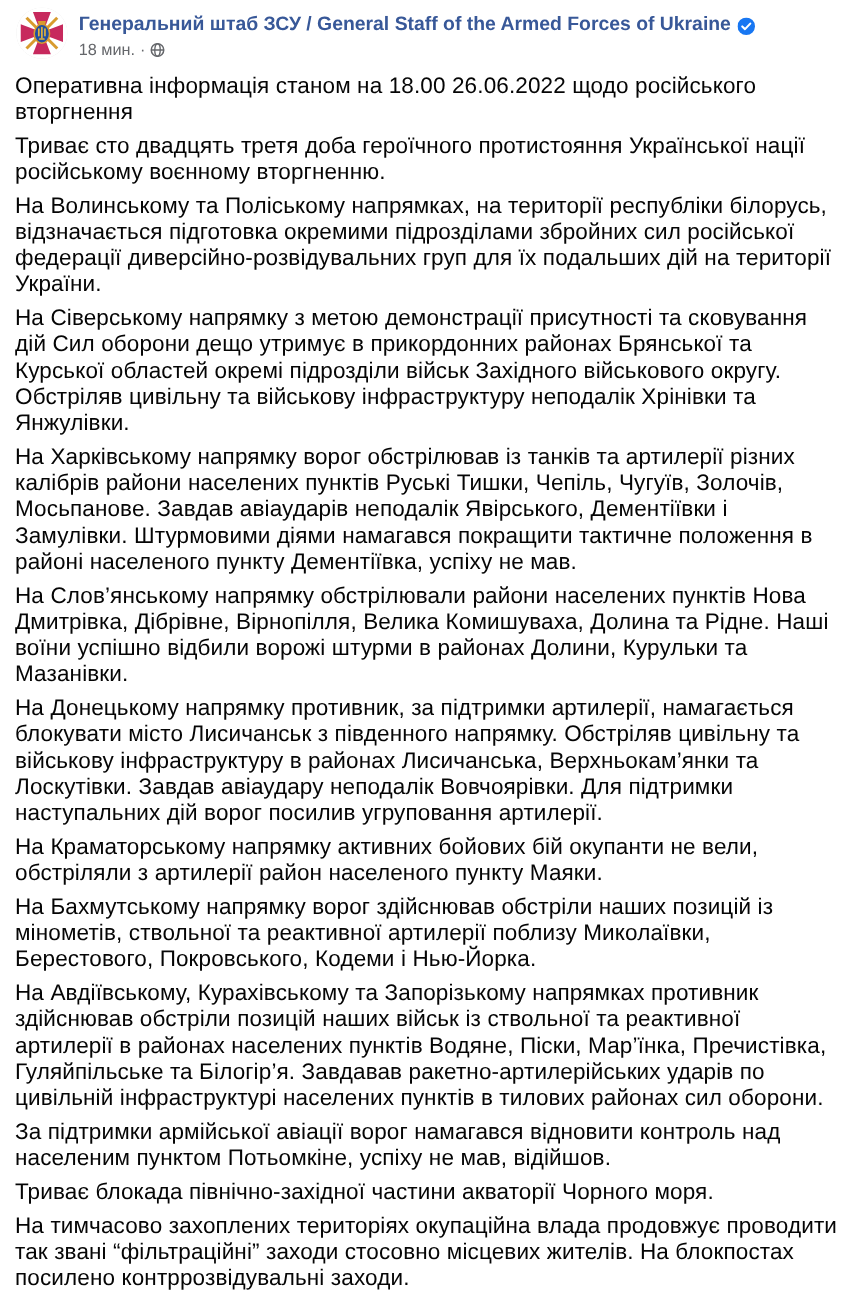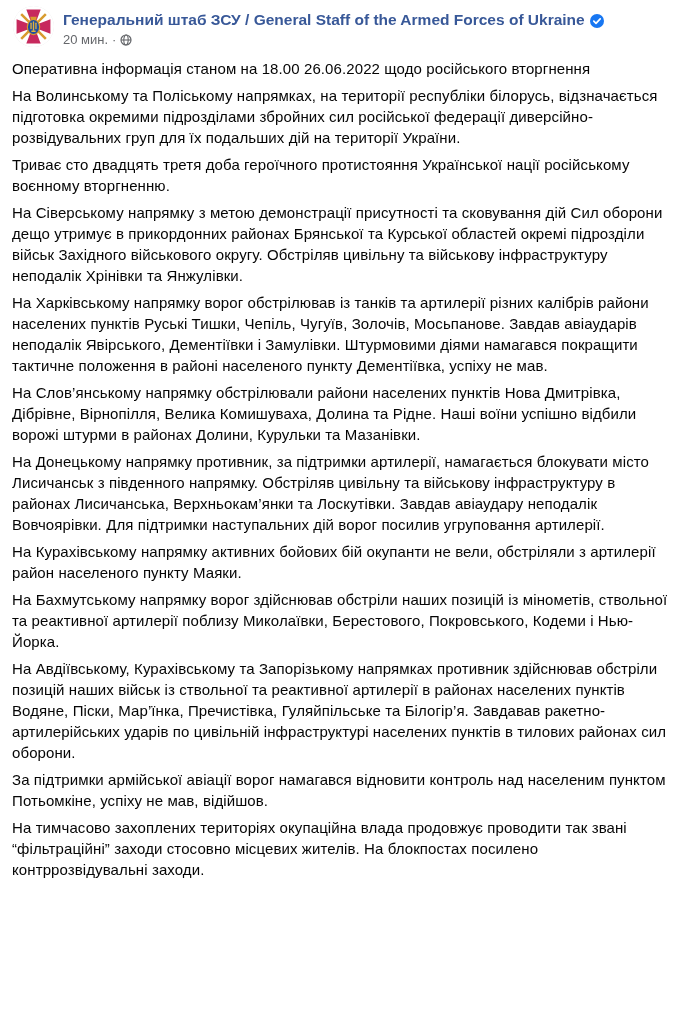--- a/index.html
+++ b/index.html
@@ -28,21 +28,21 @@
   .meta-row {
     display:flex; align-items:center; gap:4px;
     font-size:13px; color:#65676b; margin-top:3px; cursor:pointer;
   }
   .meta-row .dot { color:#65676b; }
   .globe { width:12px; height:12px; margin-top:1px; }
 
   
   .post-body { padding:9px 14px 0 12px; }
   .post-body p {
-    font-size:15px; line-height:21px; color:#050505;
+    font-size:18px; line-height:21px; color:#050505;
     margin:0 0 6px 0;
     letter-spacing:0.1px;
   }
   .post-body p:last-child { margin-bottom:0; }
 </style>
 </head>
 <body>
 
 <div class="post">
 
@@ -79,40 +79,41 @@
 
     <div class="header-info">
       <div class="page-name-row">
         <a class="page-name">Генеральний штаб ЗСУ / General Staff of the Armed Forces of Ukraine</a>
         <svg class="verified" viewBox="0 0 14 14">
           <circle cx="7" cy="7" r="7" fill="#1877f2"></circle>
           <polyline points="3.8,7.2 6,9.3 10.2,4.9" stroke="#ffffff" stroke-width="1.7" fill="none" stroke-linecap="round" stroke-linejoin="round"></polyline>
         </svg>
       </div>
       <div class="meta-row">
-        <span>20 мин.</span>
+        <span>18 мин.</span>
         <span class="dot">·</span>
         <svg class="globe" viewBox="0 0 12 12">
           <circle cx="6" cy="6" r="5" fill="none" stroke="#65676b" stroke-width="1.2"></circle>
           <ellipse cx="6" cy="6" rx="2.2" ry="5" fill="none" stroke="#65676b" stroke-width="1.1"></ellipse>
           <line x1="1" y1="6" x2="11" y2="6" stroke="#65676b" stroke-width="1.1"></line>
         </svg>
       </div>
     </div>
   </div>
 
   <div class="post-body">
 
   <p>Оперативна інформація станом на 18.00 26.06.2022 щодо російського вторгнення</p>
+      <p>Триває сто двадцять третя доба героїчного протистояння Української нації російському воєнному вторгненню.</p>
       <p>На Волинському та Поліському напрямках, на території республіки білорусь, відзначається підготовка окремими підрозділами збройних сил російської федерації диверсійно-розвідувальних груп для їх подальших дій на території України.</p>
-      <p>Триває сто двадцять третя доба героїчного протистояння Української нації російському воєнному вторгненню.</p>
       <p>На Сіверському напрямку з метою демонстрації присутності та сковування дій Сил оборони дещо утримує в прикордонних районах Брянської та Курської областей окремі підрозділи військ Західного військового округу. Обстріляв цивільну та військову інфраструктуру неподалік Хрінівки та Янжулівки.</p>
       <p>На Харківському напрямку ворог обстрілював із танків та артилерії різних калібрів райони населених пунктів Руські Тишки, Чепіль, Чугуїв, Золочів, Мосьпанове. Завдав авіаударів неподалік Явірського, Дементіївки і Замулівки. Штурмовими діями намагався покращити тактичне положення в районі населеного пункту Дементіївка, успіху не мав.</p>
       <p>На Слов’янському напрямку обстрілювали райони населених пунктів Нова Дмитрівка, Дібрівне, Вірнопілля, Велика Комишуваха, Долина та Рідне. Наші воїни успішно відбили ворожі штурми в районах Долини, Курульки та Мазанівки.</p>
       <p>На Донецькому напрямку противник, за підтримки артилерії, намагається блокувати місто Лисичанськ з південного напрямку. Обстріляв цивільну та військову інфраструктуру в районах Лисичанська, Верхньокам’янки та Лоскутівки. Завдав авіаудару неподалік Вовчоярівки. Для підтримки наступальних дій ворог посилив угруповання артилерії.</p>
-      <p>На Курахівському напрямку активних бойових бій окупанти не вели, обстріляли з артилерії район населеного пункту Маяки.</p>
+      <p>На Краматорському напрямку активних бойових бій окупанти не вели, обстріляли з артилерії район населеного пункту Маяки.</p>
       <p>На Бахмутському напрямку ворог здійснював обстріли наших позицій із мінометів, ствольної та реактивної артилерії поблизу Миколаївки, Берестового, Покровського, Кодеми і Нью-Йорка.</p>
       <p>На Авдіївському, Курахівському та Запорізькому напрямках противник здійснював обстріли позицій наших військ із ствольної та реактивної артилерії в районах населених пунктів Водяне, Піски, Мар’їнка, Пречистівка, Гуляйпільське та Білогір’я. Завдавав ракетно-артилерійських ударів по цивільній інфраструктурі населених пунктів в тилових районах сил оборони.</p>
       <p>За підтримки армійської авіації ворог намагався відновити контроль над населеним пунктом Потьомкіне, успіху не мав, відійшов.</p>
+      <p>Триває блокада північно-західної частини акваторії Чорного моря.</p>
       <p>На тимчасово захоплених територіях окупаційна влада продовжує проводити так звані “фільтраційні” заходи стосовно місцевих жителів. На блокпостах посилено контррозвідувальні заходи.</p>
     </div>
 
 </div>
 
 </body></html>

